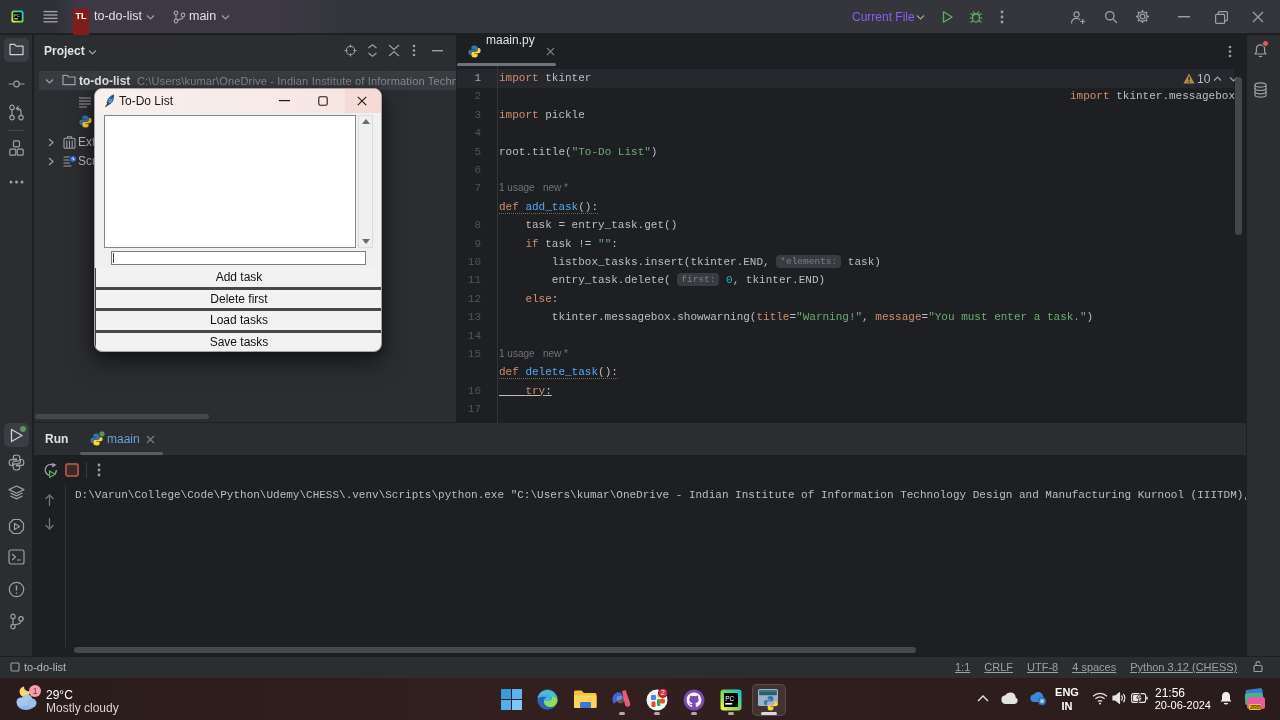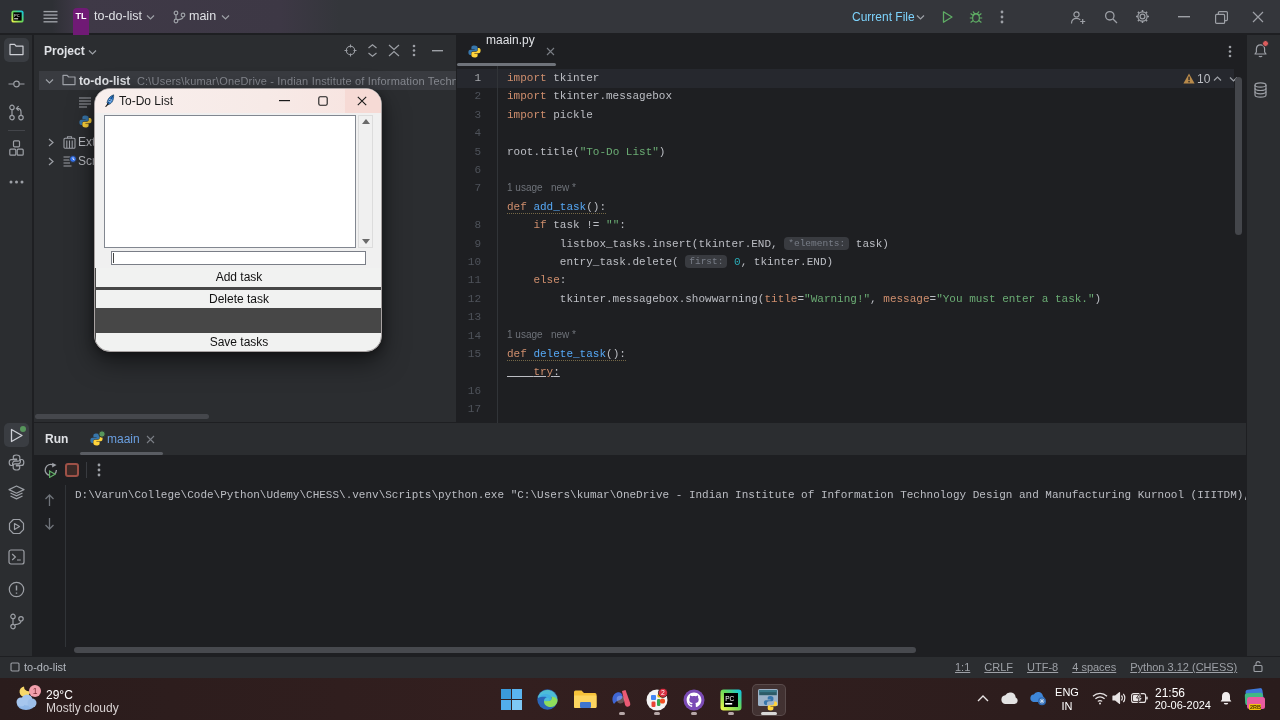--- a/index.html
+++ b/index.html
@@ -30,38 +30,38 @@
     <rect x="3.6" y="9.6" width="4.6" height="1.1" fill="#fff"></rect>
   </svg>
 
   <svg class="abs" style="left:43px;top:10px;" width="15" height="14" viewBox="0 0 15 14" stroke="#9da0a6" stroke-width="1.4">
     <line x1="0.5" y1="1.6" x2="14.5" y2="1.6"></line>
       <line x1="0.5" y1="5" x2="14.5" y2="5"></line>
     <line x1="0.5" y1="8.4" x2="14.5" y2="8.4"></line>
       <line x1="0.5" y1="11.8" x2="14.5" y2="11.8"></line>
   </svg>
 
-  <div class="abs" style="left:73px;top:8px;width:16px;height:34px;border-radius:4px;background:#701a75;color:#fff;font-size:9px;font-weight:bold;text-align:center;line-height:16px;">TL</div>
+  <div class="abs" style="left:73px;top:8px;width:16px;height:34px;border-radius:4px;background:#7f1d1d;color:#fff;font-size:9px;font-weight:bold;text-align:center;line-height:16px;">TL</div>
   <div class="abs" style="left:94px;top:9px;color:#dfe1e5;font-size:12.5px;">to-do-list</div>
   <svg class="abs" style="left:146px;top:13px;" width="9" height="8" viewBox="0 0 9 8" fill="none" stroke="#9da0a6" stroke-width="1.2">
       <path d="M1 2.5 L4.5 6 L8 2.5"></path>
     </svg>
 
   <svg class="abs" style="left:173px;top:10px;" width="13" height="14" viewBox="0 0 13 14" fill="none" stroke="#9da0a6" stroke-width="1.2">
     <circle cx="3" cy="3" r="1.8"></circle>
       <circle cx="3" cy="11" r="1.8"></circle>
       <circle cx="10" cy="5" r="1.8"></circle>
     <path d="M3 4.8 L3 9.2 M10 6.8 C10 9 7 9.6 4.8 9.8"></path>
   </svg>
   <div class="abs" style="left:189px;top:9px;color:#dfe1e5;font-size:12.5px;">main</div>
   <svg class="abs" style="left:221px;top:13px;" width="9" height="8" viewBox="0 0 9 8" fill="none" stroke="#9da0a6" stroke-width="1.2">
       <path d="M1 2.5 L4.5 6 L8 2.5"></path>
     </svg>
 
-  <div class="abs" style="left:852px;top:10px;color:#7dd3fc;font-size:12px;">Current File</div>
+  <div class="abs" style="left:852px;top:10px;color:#8b5cf6;font-size:12px;">Current File</div>
   <svg class="abs" style="left:916px;top:13px;" width="9" height="8" viewBox="0 0 9 8" fill="none" stroke="#9da0a6" stroke-width="1.2">
       <path d="M1 2.5 L4.5 6 L8 2.5"></path>
     </svg>
   <svg class="abs" style="left:941px;top:10px;" width="13" height="14" viewBox="0 0 13 14" fill="none" stroke="#5fad65" stroke-width="1.3" stroke-linejoin="round">
       <path d="M2.5 1.8 L11 7 L2.5 12.2 Z"></path>
     </svg>
 
   <svg class="abs" style="left:969px;top:10px;" width="14" height="14" viewBox="0 0 14 14" fill="none" stroke="#5fad65" stroke-width="1.2">
     <ellipse cx="7" cy="8" rx="3.4" ry="4.2"></ellipse>
     <path d="M4.6 5.2 C4.6 3.2 9.4 3.2 9.4 5.2 M4 1.5 L5.4 3.4 M10 1.5 L8.6 3.4 M0.8 8 L3.6 8 M10.4 8 L13.2 8 M1.6 12.6 L4.2 10.6 M12.4 12.6 L9.8 10.6 M1.6 3.4 L4.2 5.4 M12.4 3.4 L9.8 5.4"></path>
@@ -292,29 +292,30 @@
       <div>12</div>
       <div>13</div>
       <div>14</div>
       <div>15</div>
     <div>&nbsp;</div>
       <div>16</div>
       <div>17</div>
   </div>
   <div class="abs" style="left:497px;top:66px;width:1px;height:357px;background:#313438;"></div>
 
-  <div id="code" class="abs ms" style="left:499px;top:69px;width:736px;font-size:11px;line-height:18.4px;color:#bcbec4;padding-left:8px;">
+  <div id="code" class="abs ms" style="left:499px;top:69px;width:736px;font-size:11px;line-height:18.4px;color:#bcbec4;">
       <div style="white-space:pre;height:18.4px;"><span class="kw">import</span> tkinter</div>
-      <div style="white-space:pre;height:18.4px;"><span class="kw">import</span> tkinter.messagebox</div>
+      <div style="white-space:pre;height:18.4px;text-align:right;"><span class="kw">import</span> tkinter.messagebox</div>
       <div style="white-space:pre;height:18.4px;"><span class="kw">import</span> pickle</div>
       <div style="white-space:pre;height:18.4px;">&nbsp;</div>
       <div style="white-space:pre;height:18.4px;">root.title(<span class="st">"To-Do List"</span>)</div>
       <div style="white-space:pre;height:18.4px;">&nbsp;</div>
       <div style="white-space:pre;height:18.4px;"><span class="usage">1 usage&nbsp;&nbsp;&nbsp;new *</span></div>
       <div style="white-space:pre;height:18.4px;"><span class="defu"><span class="kw">def </span><span class="fn">add_task</span>():</span></div>
+      <div style="white-space:pre;height:18.4px;">    task = entry_task.get()</div>
       <div style="white-space:pre;height:18.4px;">    <span class="kw">if</span> task != <span class="st">""</span>:</div>
       <div style="white-space:pre;height:18.4px;">        listbox_tasks.insert(tkinter.END, <span class="chip">*elements:</span> task)</div>
       <div style="white-space:pre;height:18.4px;">        entry_task.delete( <span class="chip">first:</span> <span class="nm">0</span>, tkinter.END)</div>
       <div style="white-space:pre;height:18.4px;">    <span class="kw">else</span>:</div>
       <div style="white-space:pre;height:18.4px;">        tkinter.messagebox.showwarning(<span class="kw">title</span>=<span class="st">"Warning!"</span>, <span class="kw">message</span>=<span class="st">"You must enter a task."</span>)</div>
       <div style="white-space:pre;height:18.4px;">&nbsp;</div>
       <div style="white-space:pre;height:18.4px;"><span class="usage">1 usage&nbsp;&nbsp;&nbsp;new *</span></div>
       <div style="white-space:pre;height:18.4px;"><span class="defu"><span class="kw">def </span><span class="fn">delete_task</span>():</span></div>
       <div style="white-space:pre;height:18.4px;text-decoration:underline;">    <span class="kw">try</span>:</div>
     </div>
@@ -489,21 +490,21 @@
     <path d="M1 7 L6 2 L11 7"></path>
   </svg>
   <svg class="abs" style="left:1000px;top:692px;" width="18" height="13" viewBox="0 0 18 13">
     <path d="M5 12 A4.4 4.4 0 0 1 5.3 3.3 A5.6 5.6 0 0 1 15.7 5.4 A3.5 3.5 0 0 1 14.5 12 Z" fill="#e3e3e3"></path>
   </svg>
   <svg class="abs" style="left:1029px;top:691px;" width="18" height="15" viewBox="0 0 18 15">
     <path d="M4.4 11 A3.8 3.8 0 0 1 4.7 3.5 A5 5 0 0 1 14 5.3 A3.1 3.1 0 0 1 13 11 Z" fill="#3e86d8"></path>
     <circle cx="13" cy="10.2" r="4" fill="#2f6bb5"></circle>
     <path d="M13 7.6 L13 12.6 M10.5 10.1 L15.5 10.1 M11.2 8.3 L14.8 11.9 M14.8 8.3 L11.2 11.9" stroke="#cfe0f2" stroke-width="0.9"></path>
   </svg>
-  <div class="abs" style="left:1055px;top:686px;width:24px;text-align:center;color:#ffffff;font-size:11px;line-height:13.5px;">ENG<br>IN</div>
+  <div class="abs" style="left:1055px;top:686px;width:24px;text-align:center;color:#ffffff;font-size:11px;line-height:13.5px;font-weight:bold;">ENG<br>IN</div>
 
   <svg class="abs" style="left:1092px;top:692px;" width="16" height="13" viewBox="0 0 16 13" fill="none" stroke="#e8e4e4" stroke-width="1.2">
     <path d="M1 4.2 C5 0.5 11 0.5 15 4.2 M3.4 6.8 C6.2 4.4 9.8 4.4 12.6 6.8 M5.8 9.4 C7.2 8.3 8.8 8.3 10.2 9.4"></path>
     <circle cx="8" cy="11.6" r="1" fill="#e8e4e4" stroke="none"></circle>
   </svg>
 
   <svg class="abs" style="left:1112px;top:691px;" width="15" height="14" viewBox="0 0 15 14" fill="none" stroke="#e8e4e4" stroke-width="1.2">
     <path d="M1 5 L3.5 5 L7.5 1.6 L7.5 12.4 L3.5 9 L1 9 Z" fill="#e8e4e4" stroke-linejoin="round"></path>
     <path d="M9.5 4.5 C10.6 5.8 10.6 8.2 9.5 9.5 M11.3 2.8 C13.3 5 13.3 9 11.3 11.2"></path>
   </svg>
@@ -523,21 +524,21 @@
   </svg>
 
   <svg class="abs" style="left:1243px;top:687px;" width="24" height="25" viewBox="0 0 24 25">
     <rect x="3" y="2" width="17" height="12" rx="2.5" fill="#3e78d8" transform="rotate(-8 11 8)"></rect>
     <rect x="2" y="6" width="18" height="12" rx="2.5" fill="#41b883" transform="rotate(-3 11 12)"></rect>
     <rect x="4" y="10" width="18" height="12" rx="2.5" fill="#e85ba0"></rect>
     <rect x="6" y="17" width="12" height="6" rx="1" fill="#f2c211"></rect>
     <text x="7" y="22" font-size="5.5" fill="#4a3000" font-family="Liberation Sans" font-weight="bold">2RB</text>
   </svg>
 
-  <div class="abs" style="left:94px;top:88px;width:288px;height:264px;border-radius:16px;background:#f0f0f0;box-shadow:0 10px 26px rgba(0,0,0,0.5), 0 2px 8px rgba(0,0,0,0.35);border:1px solid #a8a2a2;overflow:hidden;">
+  <div class="abs" style="left:94px;top:88px;width:288px;height:264px;border-radius:8px;background:#f0f0f0;box-shadow:0 10px 26px rgba(0,0,0,0.5), 0 2px 8px rgba(0,0,0,0.35);border:1px solid #a8a2a2;overflow:hidden;">
 
     <div class="abs" style="left:0;top:0;width:100%;height:24px;background:linear-gradient(90deg,#f8efed 0%,#f7eae7 60%,#f8e3df 100%);"></div>
 
     <svg class="abs" style="left:9px;top:5px;" width="11" height="14" viewBox="0 0 11 14">
       <path d="M9.6 0.8 C5.8 2 3.6 5 3 8.8 L4.5 10.6 C8 9.6 9.9 6.2 9.6 0.8 Z" fill="#2f7bd1" stroke="#123247" stroke-width="0.6"></path>
       <path d="M9.2 1.6 L3.6 9.8" stroke="#0c2a44" stroke-width="0.7"></path>
       <path d="M5.1 5.4 L8.2 6.3 M4.3 7.2 L7.3 8.1" stroke="#e8f1fa" stroke-width="0.6"></path>
       <path d="M3.8 9 L1.1 12.8 L2 13 L4.8 10.2 Z" fill="#1a1a1a"></path>
     </svg>
     <div class="abs" style="left:24px;top:5px;font-size:12px;color:#1a1a1a;">To-Do List</div>
@@ -561,19 +562,20 @@
     </svg>
     <svg class="abs" style="left:267px;top:150px;" width="8" height="5" viewBox="0 0 8 5">
       <path d="M0 0 L8 0 L4 5 Z" fill="#6a6a6a"></path>
     </svg>
 
     <div class="abs" style="left:16px;top:162px;width:255px;height:14px;background:#ffffff;border:1px solid #7a7e87;"></div>
     <div class="abs" style="left:18px;top:164px;width:1px;height:10px;background:#444;"></div>
 
     <div class="abs" style="left:0;top:178.5px;width:288px;height:84px;background:#474747;"></div>
     <div class="abs tkbtn" style="top:179px;">Add task</div>
-    <div class="abs tkbtn" style="top:200.6px;">Delete task</div>
+    <div class="abs tkbtn" style="top:200.6px;">Delete first</div>
+    <div class="abs tkbtn" style="top:222.2px;">Load tasks</div>
     <div class="abs tkbtn" style="top:243.8px;">Save tasks</div>
     <div class="abs" style="left:0;top:262.4px;width:288px;height:2px;background:#f0f0f0;"></div>
   </div>
   <style>
     .tkbtn { left:1px; width:286px; height:18.6px; background:#f1f2f1; font-size:12px; color:#111; text-align:center; line-height:18.6px; }
   </style>
 
 </body></html>

